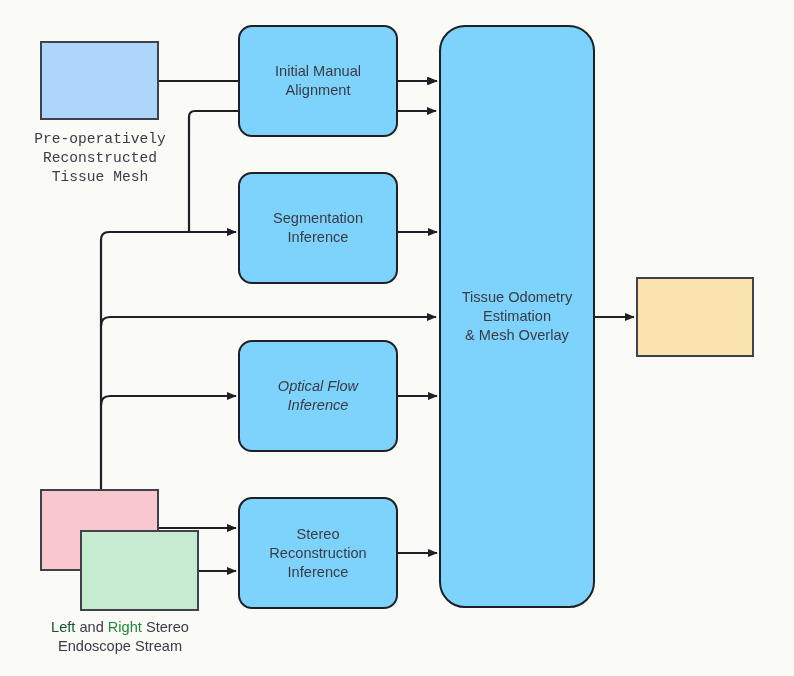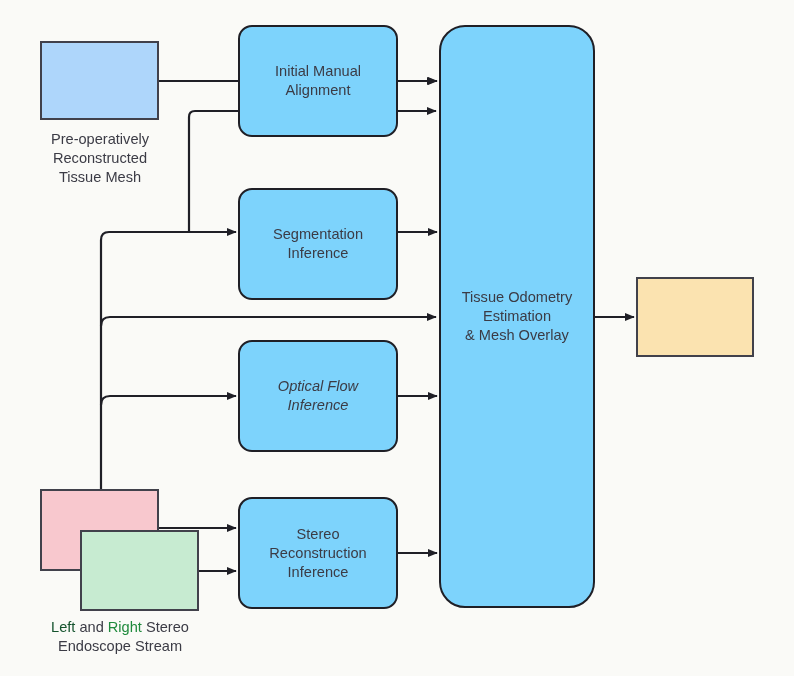--- a/index.html
+++ b/index.html
@@ -90,41 +90,41 @@
       <path d="M398,396 L437,396"></path>
       <path d="M398,553 L437,553"></path>
 
       <path d="M595,317 L634,317"></path>
     </g>
   </svg>
 
   <div class="node data-rect" style="left:40px; top:41px; width:119px; height:79px; background:#aed6fb;">
     <span></span>
   </div>
-  <div class="caption" style="left:10px; top:130px; width:180px;">Pre-operatively
+  <div class="caption" style="left:10px; top:130px; width:180px;font-family:Liberation Mono, monospace;">Pre-operatively
 Reconstructed
 Tissue Mesh</div>
 
   <div class="node data-rect" style="left:40px; top:489px; width:119px; height:82px; background:#f8c8ce; z-index:1;">
     <span></span>
   </div>
 
   <div class="node data-rect" style="left:80px; top:530px; width:119px; height:81px; background:#c7ebd1; z-index:2;">
     <span></span>
   </div>
 
   <div class="caption" style="left:-5px; top:618px; width:250px;"><span class="left-word" style="color: #14532d;">Left</span><span> and </span><span class="right-word" style="color: rgb(31, 138, 60);">Right</span><span> Stereo
 Endoscope Stream</span></div>
 
   <div class="node proc" style="left:238px; top:25px; width:160px; height:112px;">
     <span>Initial Manual
 Alignment</span>
   </div>
 
-  <div class="node proc" style="left:238px; top:188px; width:160px; height:112px;">
+  <div class="node proc" style="left:238px; top:172px; width:160px; height:112px;">
     <span>Segmentation
 Inference</span>
   </div>
 
   <div class="node proc" style="left:238px; top:340px; width:160px; height:112px;font-style:italic;">
     <span>Optical Flow
 Inference</span>
   </div>
 
   <div class="node proc" style="left:238px; top:497px; width:160px; height:112px;">

